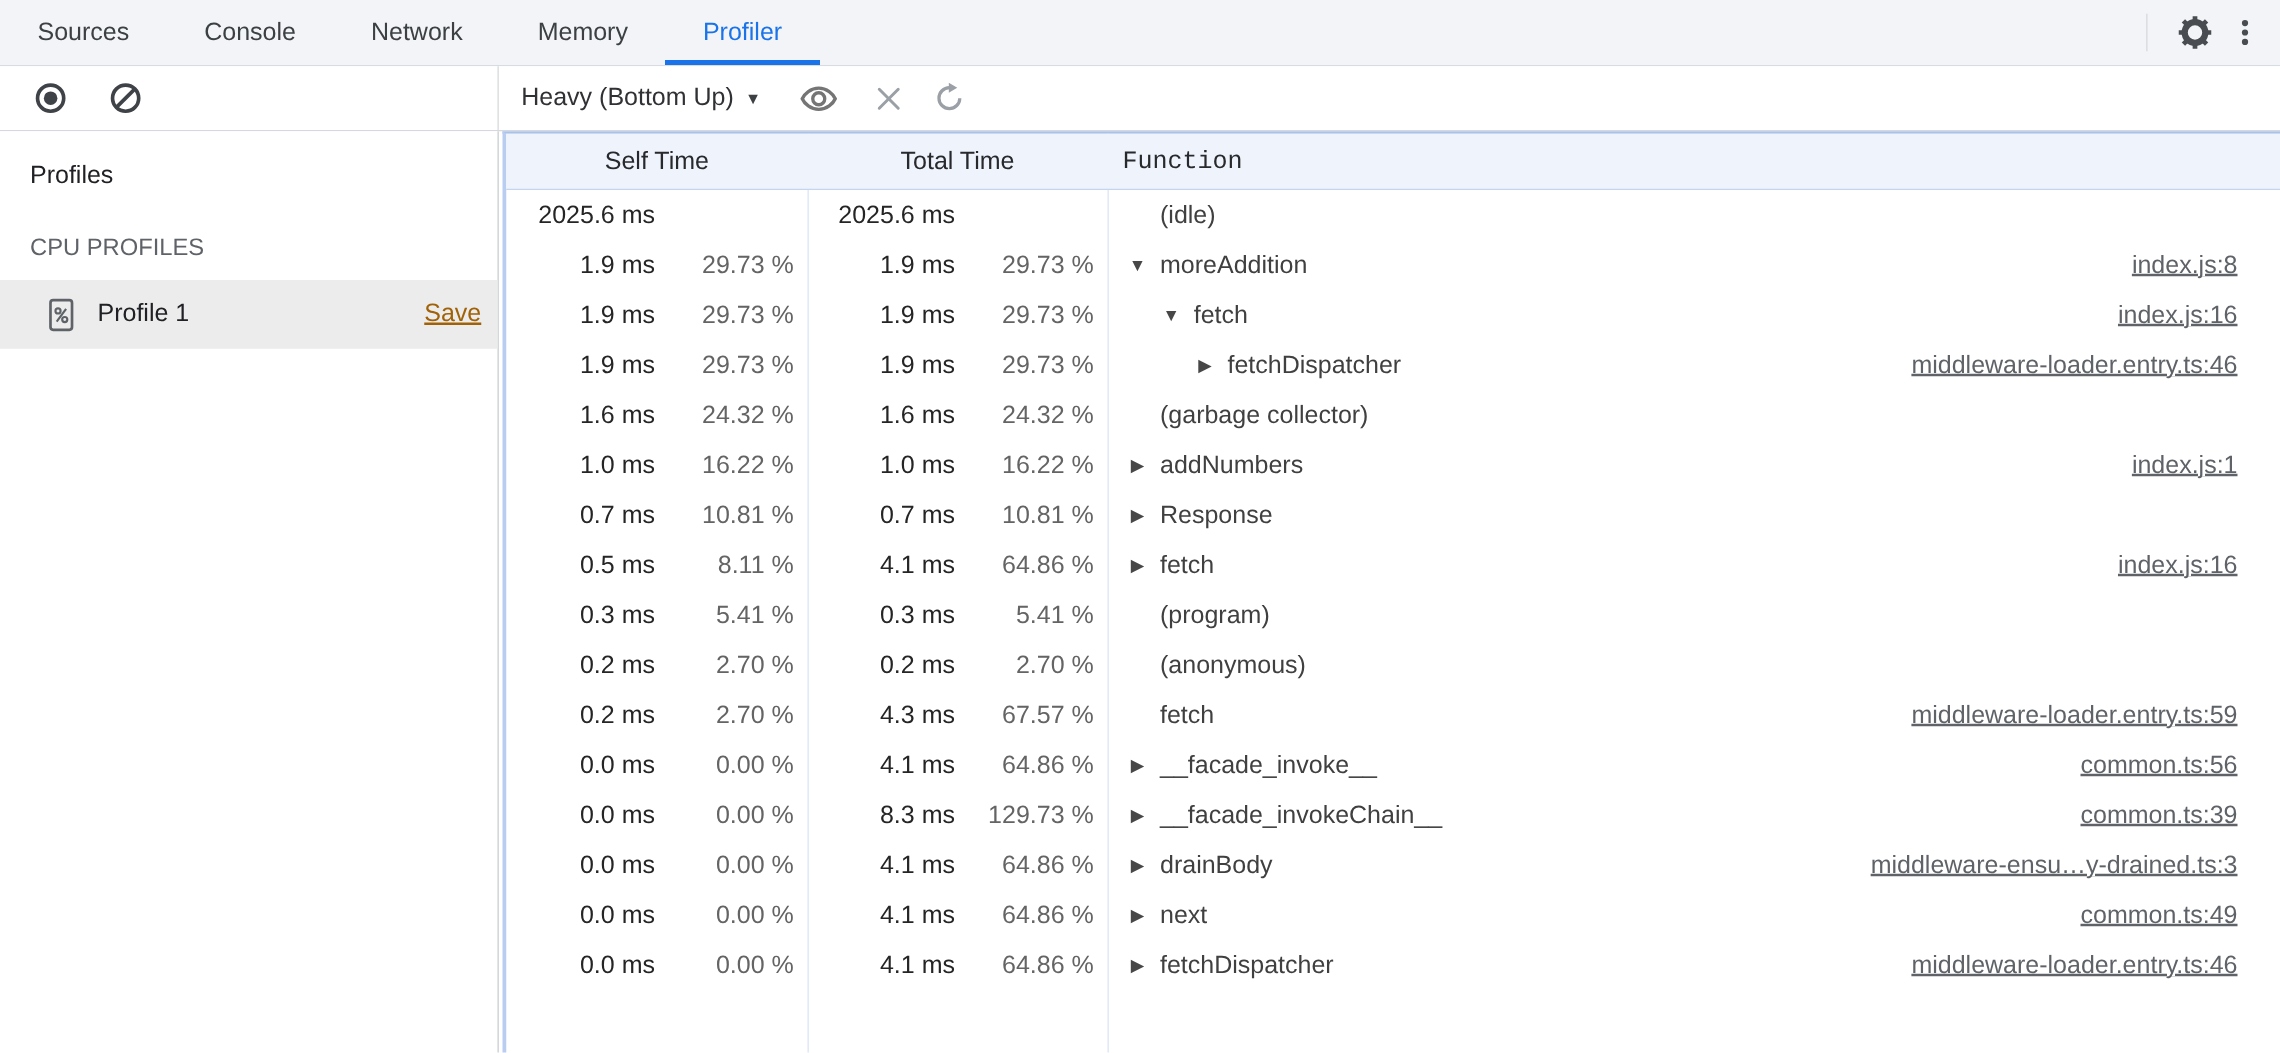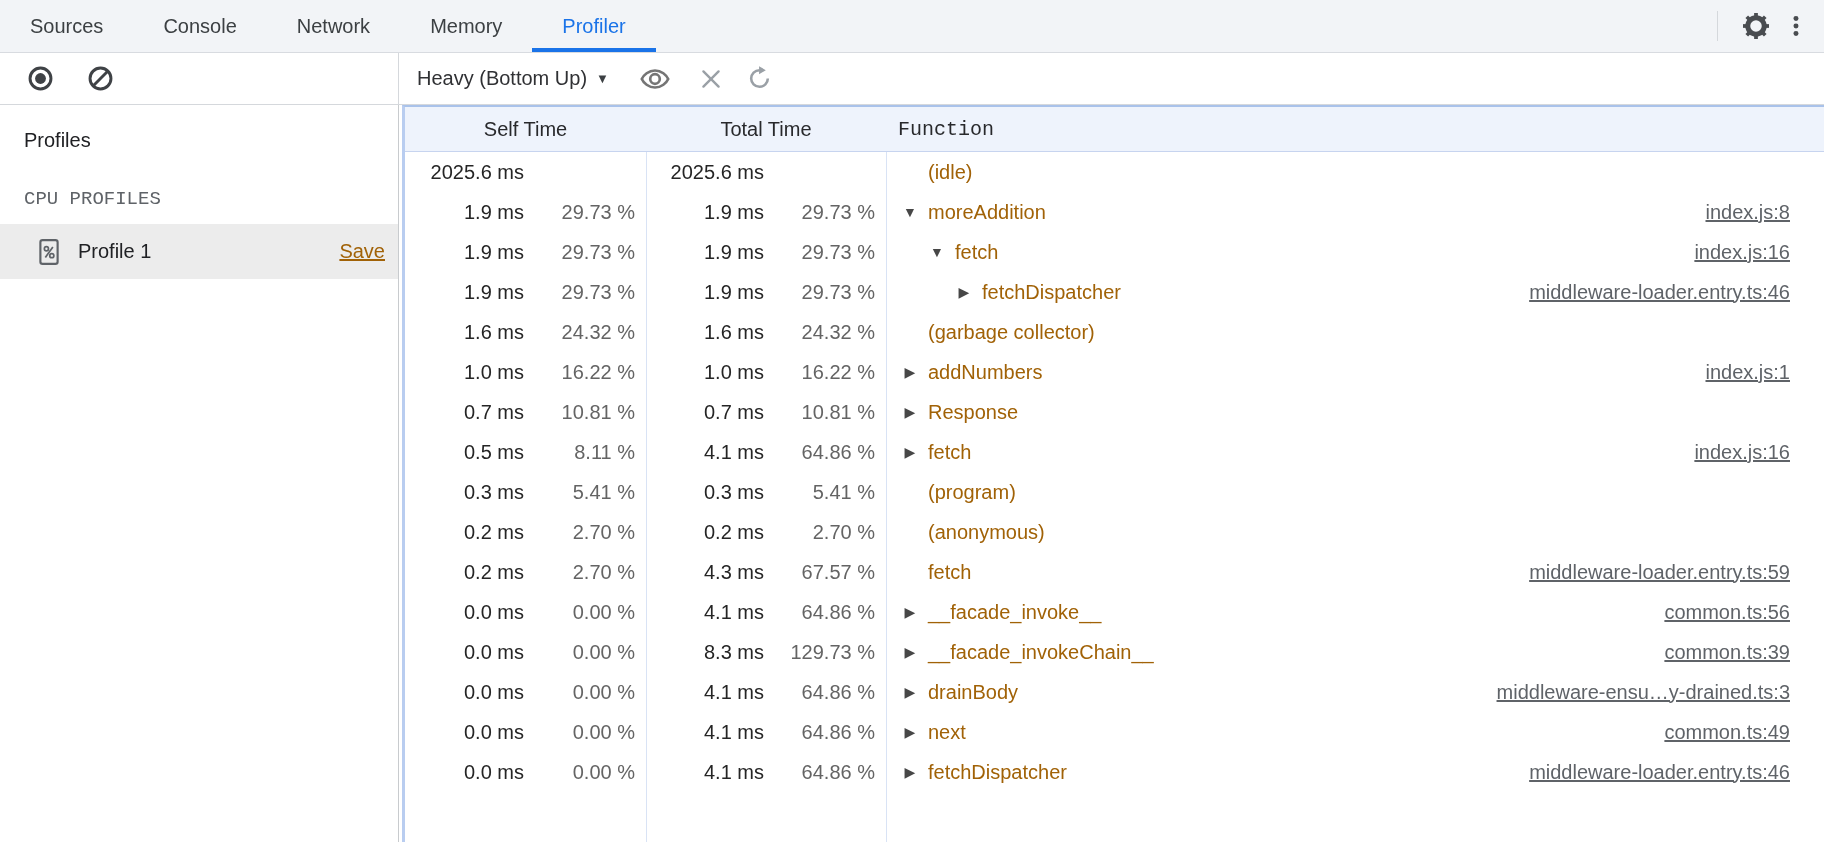--- a/index.html
+++ b/index.html
@@ -28,21 +28,21 @@
   .dd-arrow { font-size:13px; margin-left:9px; color:#3c4043; }
   .tool-ico { display:flex; align-items:center; justify-content:center; width:40px; height:40px; }
   .eye-box { margin-left:26px; }
   .x-box { margin-left:16px; }
   .refresh-box { margin-left:9px; }
 
   
   .main { display:flex; height:782px; }
   .sidebar { width:399px; border-right:1px solid #c8cbce; background:#fff; }
   .sb-heading { margin:24px 0 0 24px; font-size:20px; color:#202124; }
-  .sb-section { margin:36px 0 14px 24px; font-size:19px; color:#5f6368;font-family:Liberation Mono, monospace; }
+  .sb-section { margin:36px 0 14px 24px; font-size:19px; color:#5f6368; }
   .profile-item { height:55px; background:#ececec; display:flex; align-items:center;
     padding:0 13px 0 36px; }
   .profile-name { margin-left:16px; font-size:20px; color:#202124; }
   .save-link { margin-left:auto; font-size:20px; color:#a16207; text-decoration:underline; cursor:pointer; }
 
   
   .grid { flex:1; margin-left:3px; border-left:3px solid #b9cdf0; border-top:2px solid #a9c2ea;
     position:relative; background:#fff; }
   .col-line { position:absolute; top:0; bottom:0; width:1px; background:#d9e3f5; }
   .col-line.c1 { left:241px; }
@@ -56,21 +56,21 @@
   .gbody { position:relative; z-index:1; }
   .grow { height:40px; display:flex; align-items:center; }
   .cell.time { display:flex; align-items:center; padding-right:11px; font-size:20px; }
   .cell.time.self  { width:241px; }
   .cell.time.total { width:240px; }
   .ms  { flex:1; text-align:right; color:#252525; white-space:pre; }
   .pct { width:111px; text-align:right; color:#646464; white-space:pre; }
   .cell.fn { flex:1; display:flex; align-items:center; padding:0 34px 0 12px; font-size:20px; }
   .tri { width:24px; margin-right:6px; flex-shrink:0; text-align:center;
     font-size:14px; color:#474747; }
-  .fname { color:#a16207; white-space:pre; }
+  .fname { color:#404040; white-space:pre; }
   .srclink { margin-left:auto; color:#5f6368; text-decoration:underline; white-space:nowrap; cursor:pointer; }
 </style>
 </head>
 <body>
 
 <div class="tabbar">
   <div class="tabstrip">
       <div class="tab">Sources</div>
       <div class="tab">Console</div>
       <div class="tab">Network</div>

